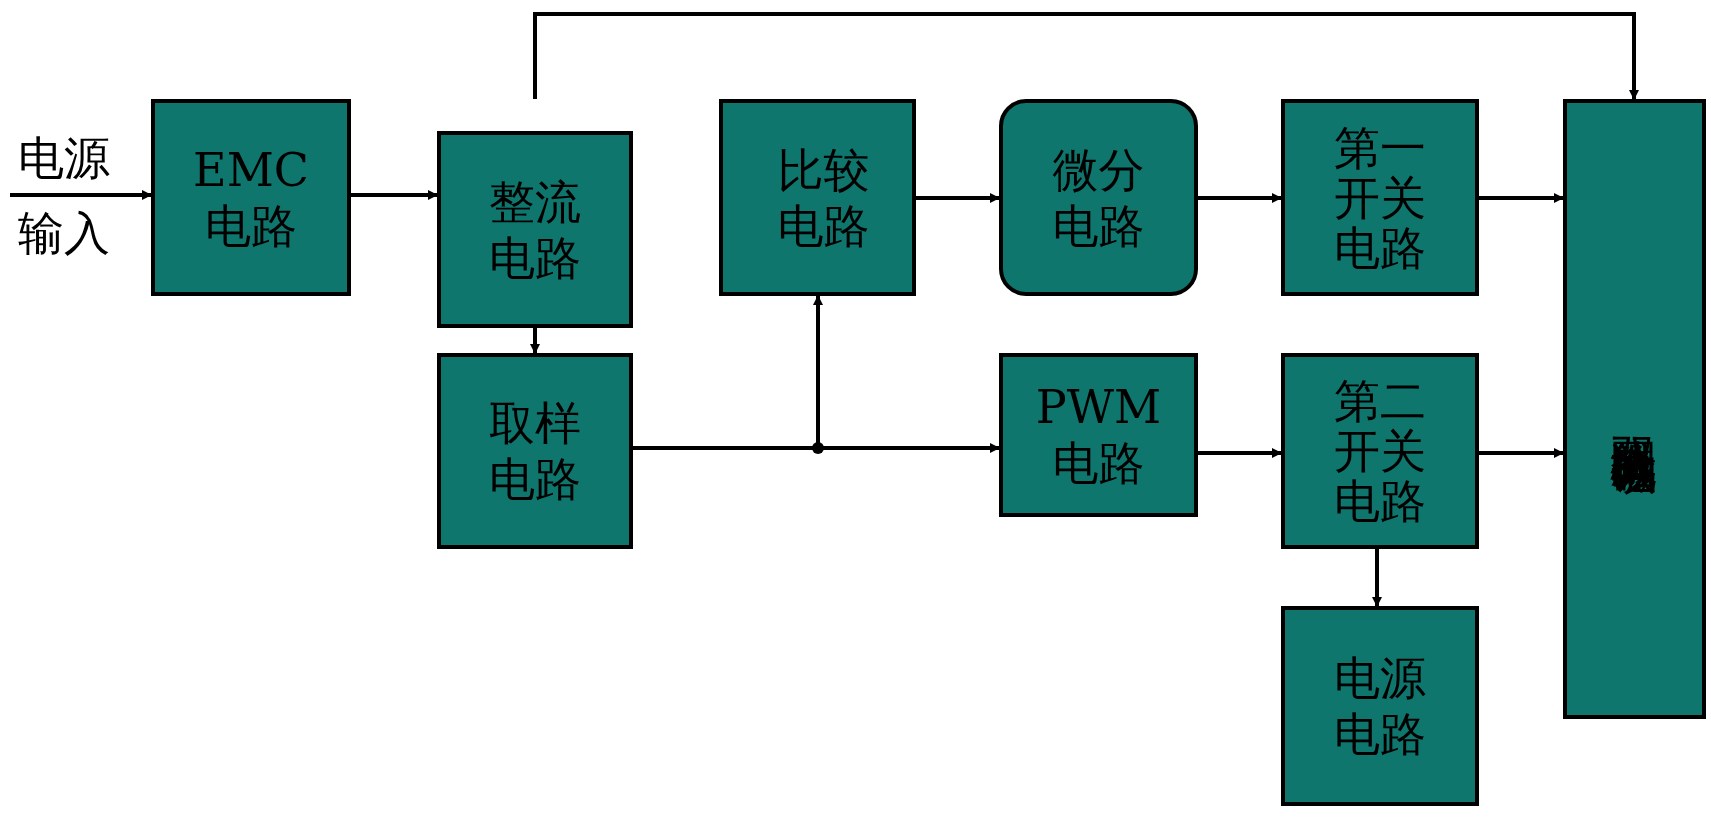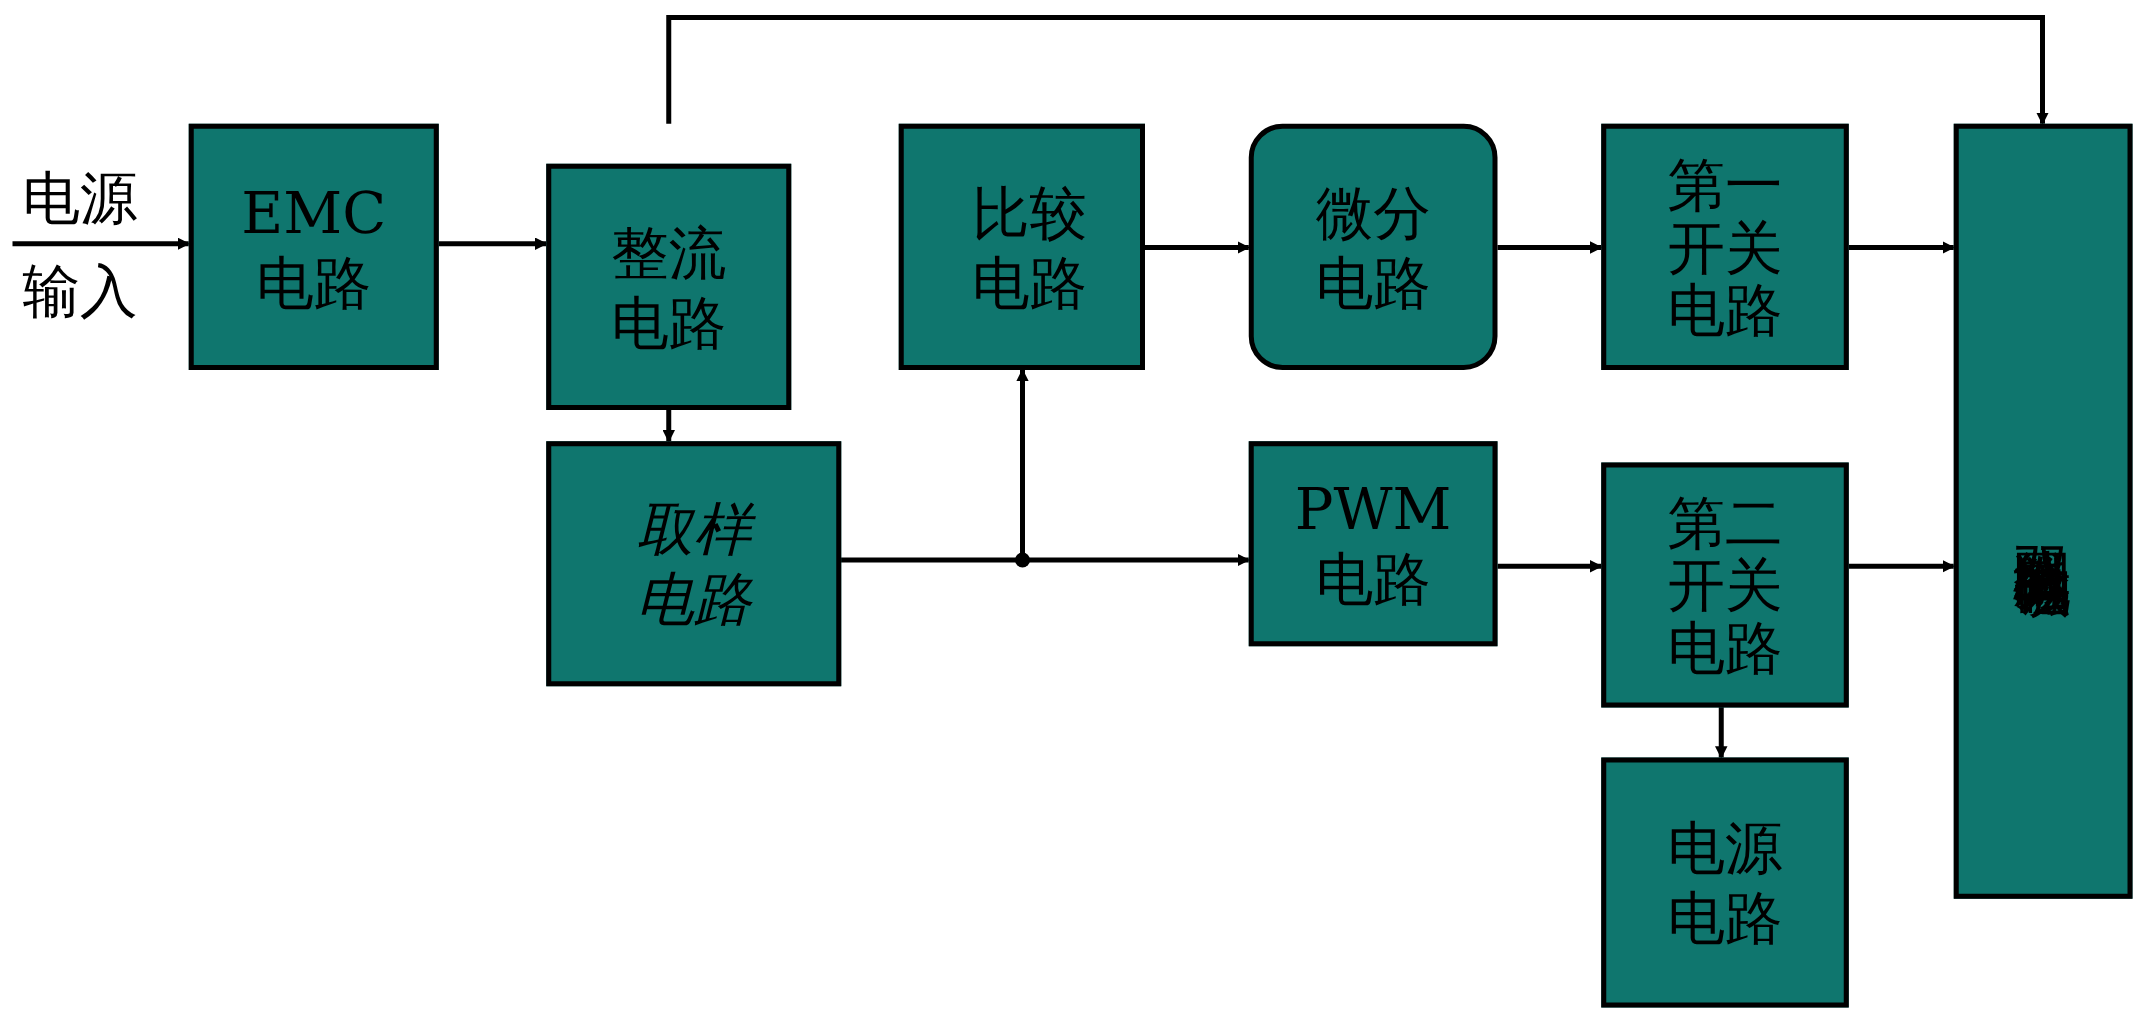--- a/index.html
+++ b/index.html
@@ -68,29 +68,29 @@
 电路</span>
 </div>
 <div class="box" style="left:1281px;top:99px;width:198px;height:197px;">
   <span class="label" style="line-height:50px;">第一
 开关
 电路</span>
 </div>
 <div class="box" style="left:1563px;top:99px;width:143px;height:620px;">
   <span class="vlabel">双线圈分励电磁铁</span>
 </div>
-<div class="box" style="left:437px;top:353px;width:236px;height:196px;font-style:italic;">
+<div class="box" style="left:437px;top:353px;width:196px;height:196px;">
   <span class="label">取样
 电路</span>
 </div>
 <div class="box" style="left:999px;top:353px;width:199px;height:164px;">
   <span class="label">PWM
 电路</span>
 </div>
-<div class="box" style="left:1281px;top:353px;width:198px;height:196px;margin-top:17px;">
+<div class="box" style="left:1281px;top:353px;width:198px;height:196px;">
   <span class="label" style="line-height:50px;">第二
 开关
 电路</span>
 </div>
 <div class="box" style="left:1281px;top:606px;width:198px;height:200px;">
   <span class="label">电源
 电路</span>
 </div>
 
 </body></html>

